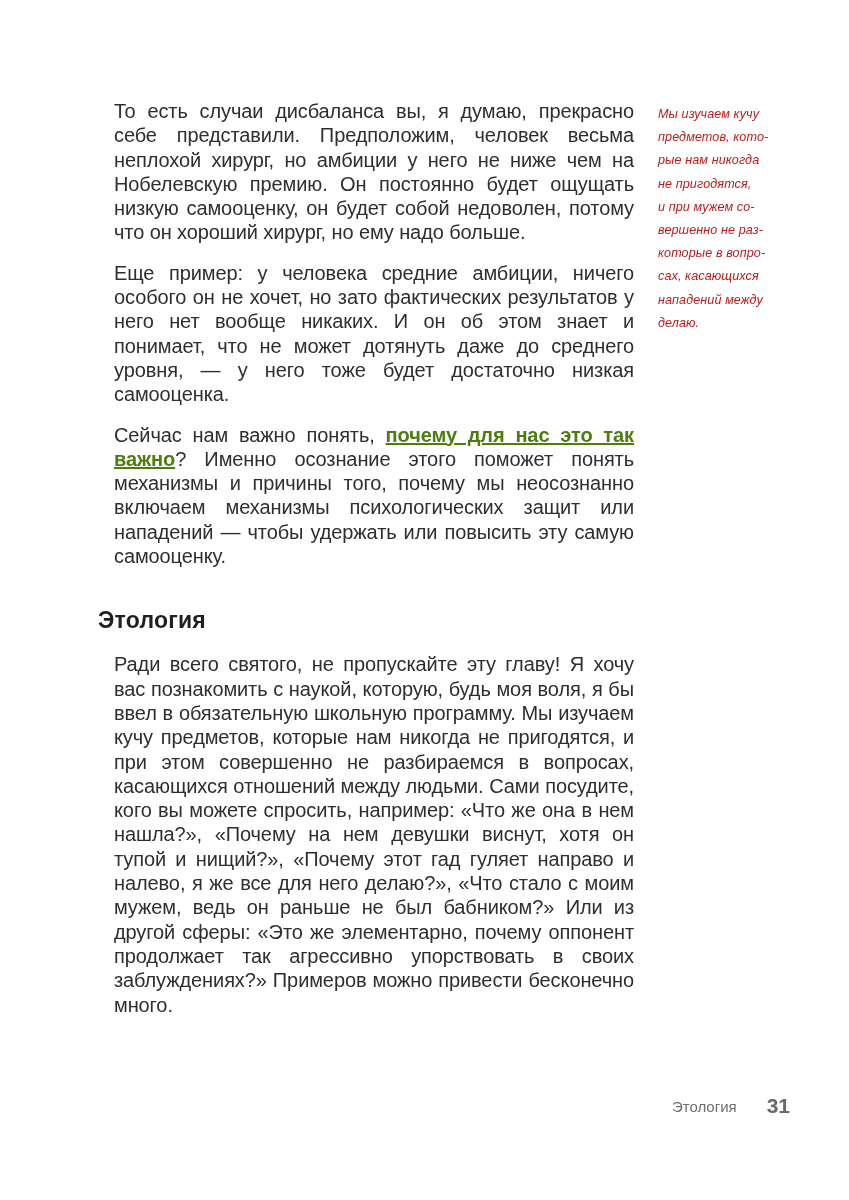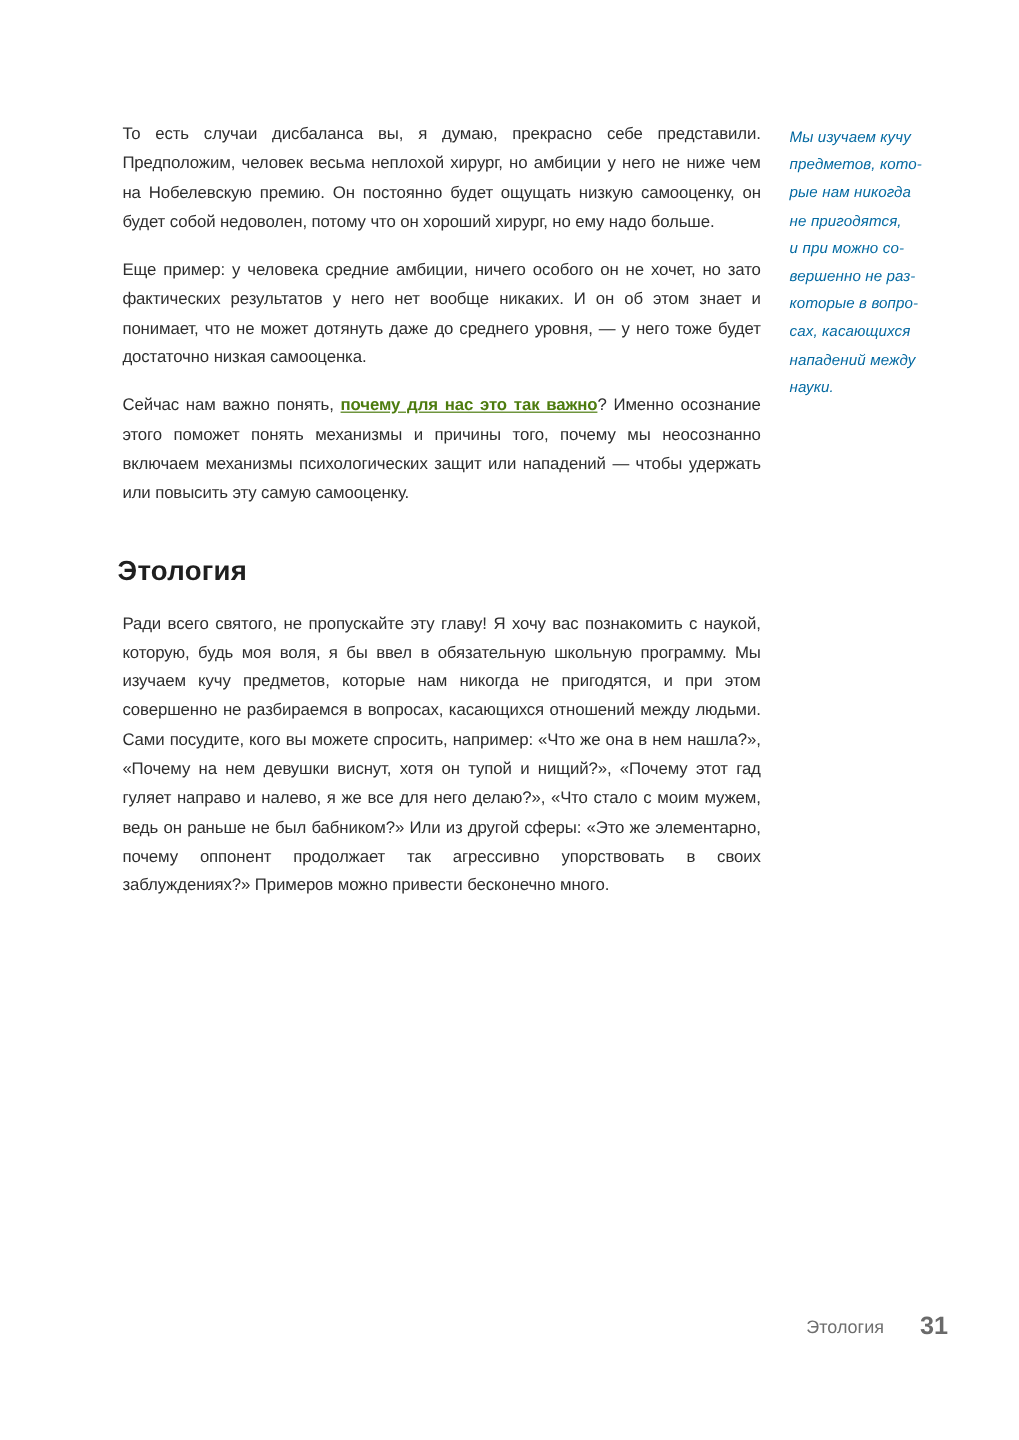--- a/index.html
+++ b/index.html
@@ -15,22 +15,22 @@
       font-family: "Liberation Sans", "DejaVu Sans", sans-serif;
       color: #2b2b2b;
     }
     .main-column {
       position: absolute;
       left: 98px;
       top: 99px;
       width: 536px;
     }
     .para {
-      margin: 0 0 16px 4px;
-      font-size: 14px;
+      margin: 0 0 16px 16px;
+      font-size: 20px;
       line-height: 24.3px;
       text-align: justify;
       color: #2e2e2e;
       letter-spacing: -0.1px;
       hyphens: manual;
     }
     .para .bold {
       font-weight: bold;
       color: #4d7c0f;
       text-decoration: underline;
@@ -44,21 +44,21 @@
       letter-spacing: 0.2px;
     }
     .margin-note {
       position: absolute;
       left: 658px;
       top: 103px;
       width: 140px;
       font-size: 12.6px;
       line-height: 23.2px;
       font-style: italic;
-      color: #0369a1;
+      color: #b91c1c;
       letter-spacing: 0.1px;
     }
     .margin-note .line {
       display: block;
       white-space: nowrap;
     }
     .page-footer {
       position: absolute;
       top: 1093px;
       left: 0;
@@ -90,24 +90,24 @@
   <h2 class="section-heading">Этология</h2>
 
   <p class="para">Ради всего святого, не пропускайте эту главу! Я хочу вас познакомить с наукой, которую, будь моя воля, я бы ввел в обязательную школьную программу. Мы изучаем кучу предметов, которые нам никогда не пригодятся, и при этом совершенно не разбираемся в вопросах, касающихся отношений между людьми. Сами посудите, кого вы можете спросить, например: «Что же она в нем нашла?», «Почему на нем девушки виснут, хотя он тупой и нищий?», «Почему этот гад гуляет направо и налево, я же все для него делаю?», «Что стало с моим мужем, ведь он раньше не был бабником?» Или из другой сферы: «Это же элементарно, почему оппонент продолжает так агрессивно упорствовать в своих заблуждениях?» Примеров можно привести бесконечно много.</p>
 </div>
 
 <div class="margin-note">
   <span class="line">Мы изучаем кучу</span>
   <span class="line">предметов, кото-</span>
   <span class="line">рые нам никогда</span>
   <span class="line">не пригодятся,</span>
-  <span class="line">и при можно со-</span>
+  <span class="line">и при мужем со-</span>
   <span class="line">вершенно не раз-</span>
   <span class="line">которые в вопро-</span>
   <span class="line">сах, касающихся</span>
   <span class="line">нападений между</span>
-  <span class="line">науки.</span>
+  <span class="line">делаю.</span>
 </div>
 
 <div class="page-footer">
   <span class="footer-section">Этология</span>
   <span class="footer-page">31</span>
 </div>
 
 </body></html>

